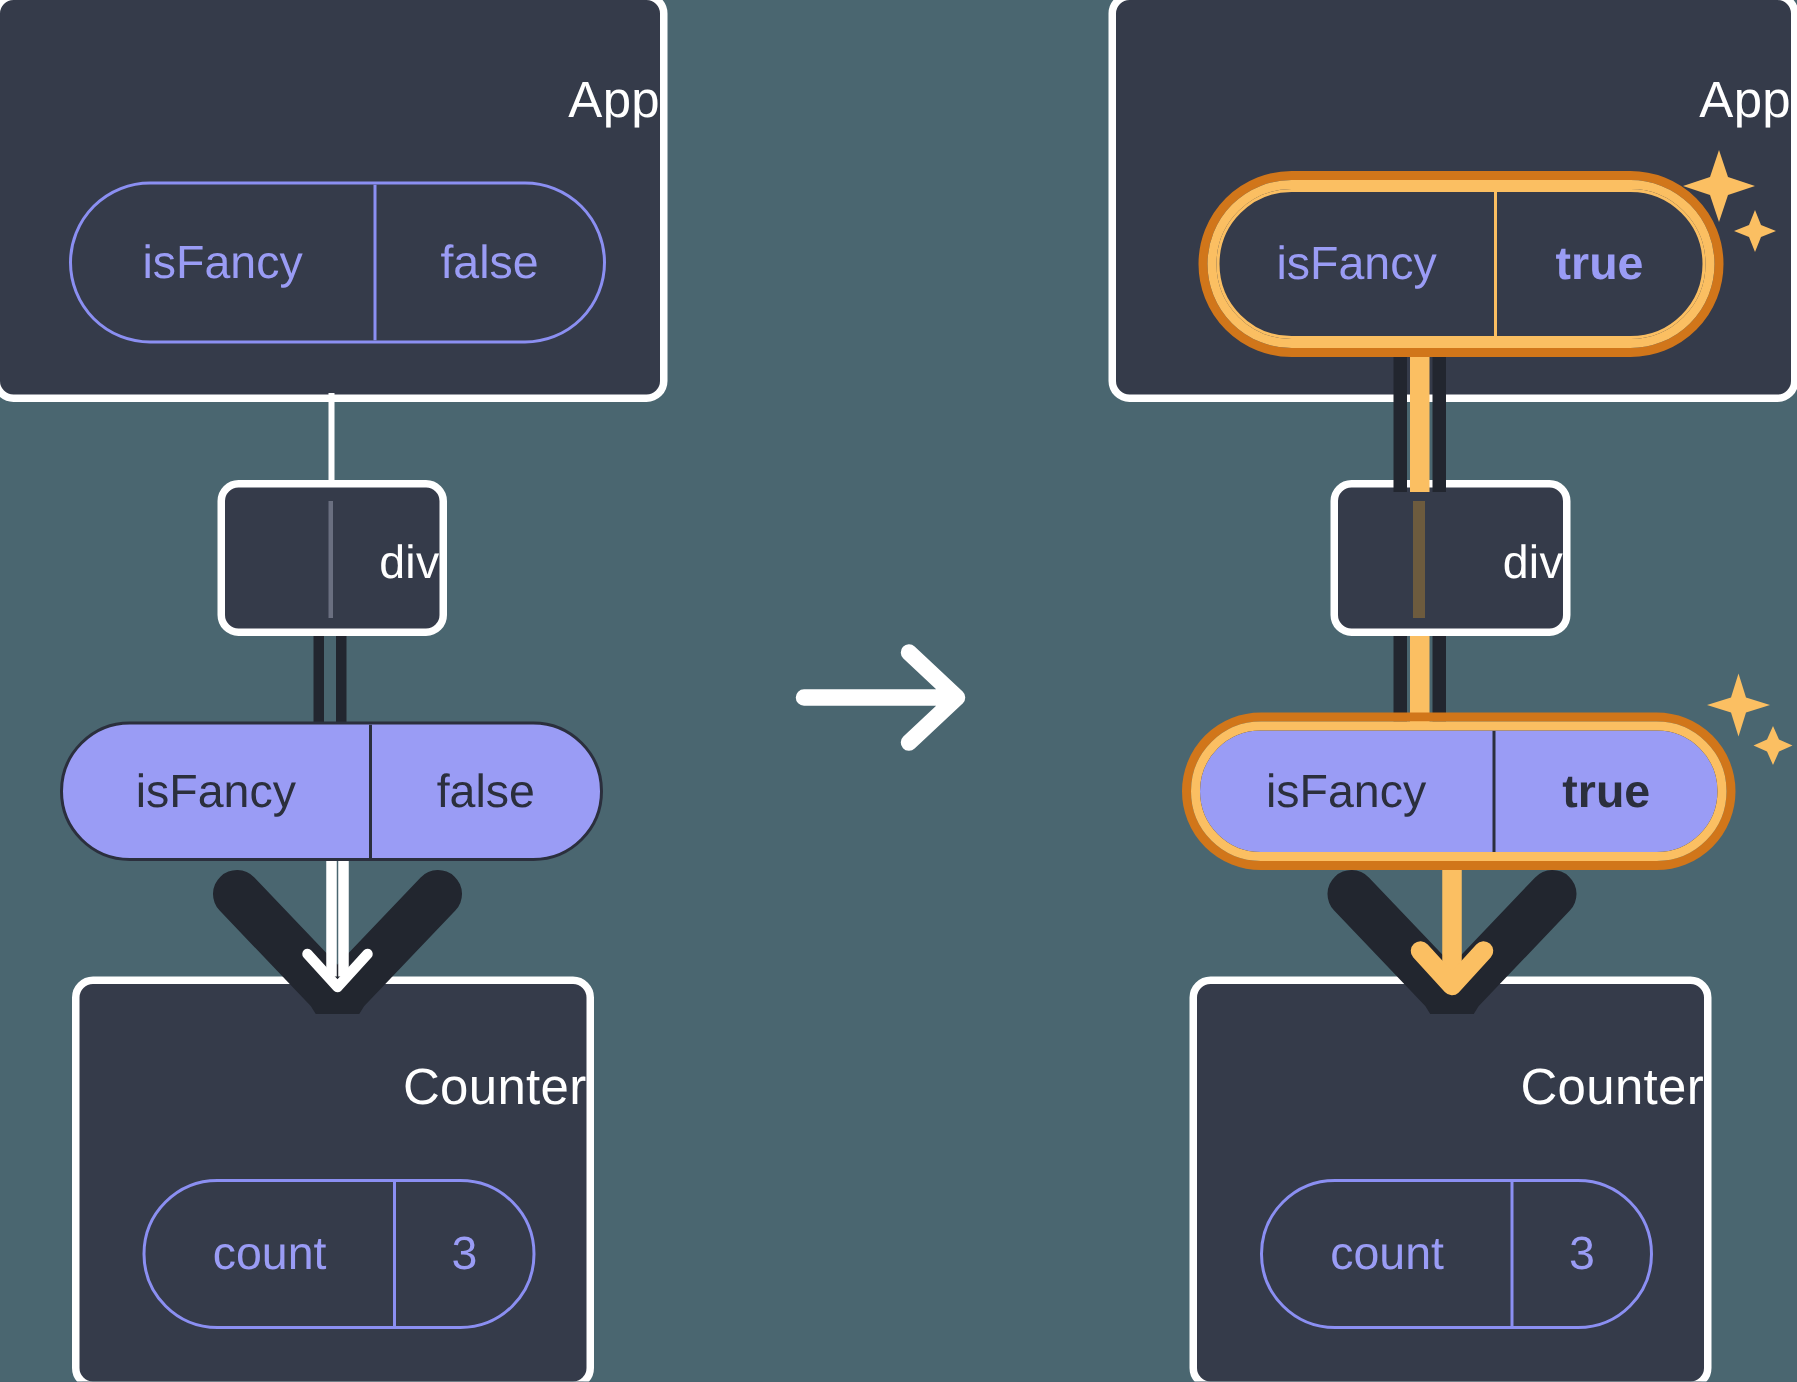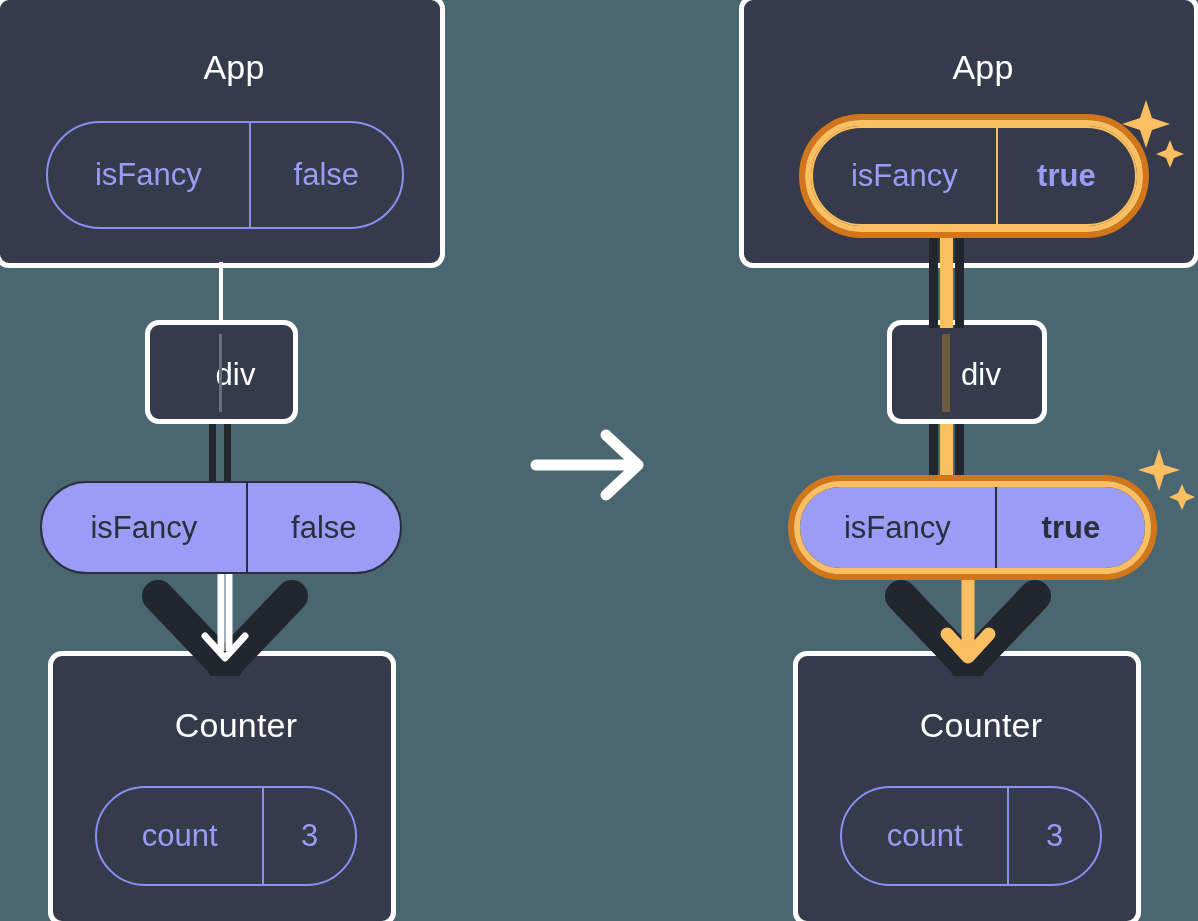--- a/index.html
+++ b/index.html
@@ -28,21 +28,21 @@
   .comp-box {
     position: absolute;
     background: #353b4a;
     border: 5px solid #ffffff;
     border-radius: 14px;
     box-sizing: border-box;
   }
   .comp-title {
     position: absolute;
     left: 16px; right: 0;
-    text-align: center;
+    text-align: right;
     color: #ffffff;
     font-size: 34px;
     letter-spacing: 0.2px;
     padding-left: 12px;
   }
 
   
   .pill-outline {
     position: absolute;
     box-sizing: border-box;

